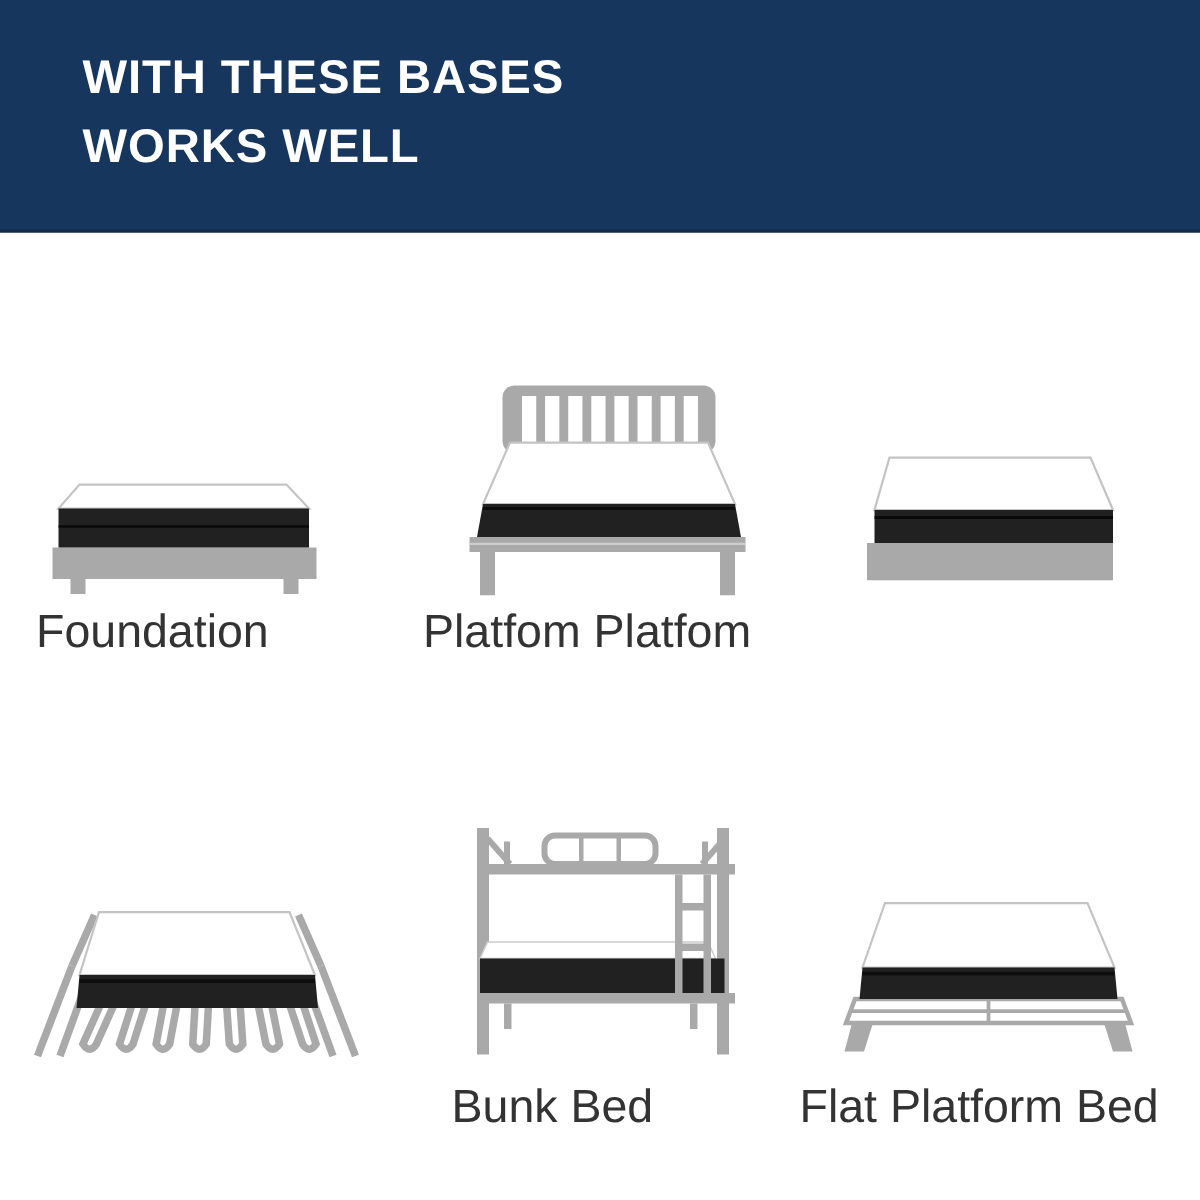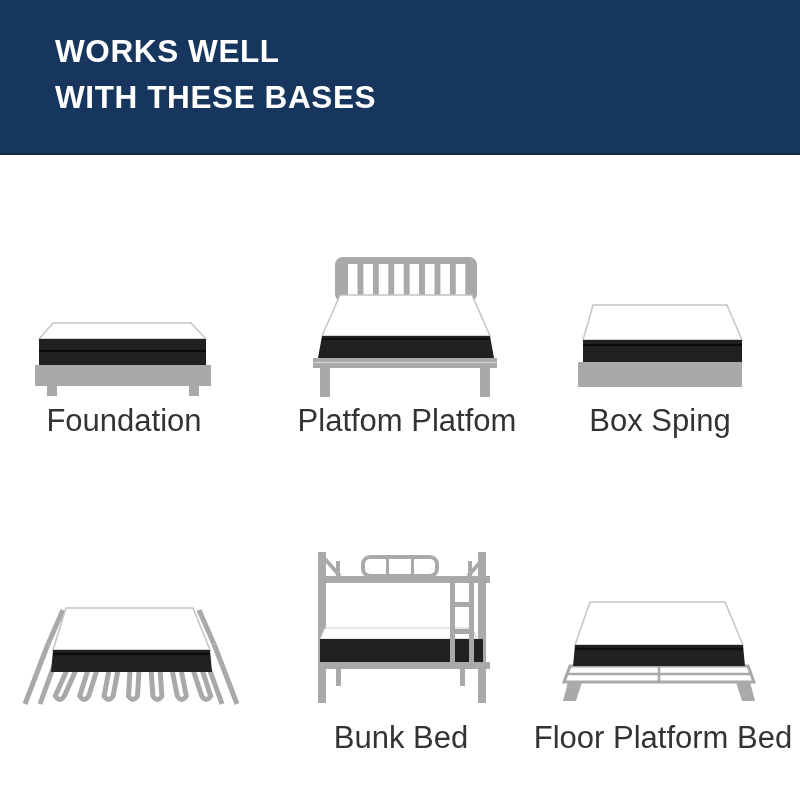--- a/index.html
+++ b/index.html
@@ -10,34 +10,34 @@
   .header{
     position:absolute;left:0;top:0;width:800px;height:155px;
     background:#17365d;border-bottom:2px solid #122c4a;box-sizing:border-box;
   }
   .header-text{
     position:absolute;left:55px;top:28px;color:#ffffff;font-weight:bold;
     font-size:31.5px;line-height:46px;letter-spacing:0.6px;white-space:nowrap;
   }
   .label{
     position:absolute;color:#333333;font-size:31px;line-height:36px;
-    text-align:center;white-space:nowrap;
+    text-align:left;white-space:nowrap;
   }
   .fig{position:absolute;}
   svg{display:block;}
 </style>
 </head>
 <body>
 
 <div id="canvas">
 
   <div class="header">
     <div class="header-text">
+      <div>WITH THESE BASES</div>
       <div>WORKS WELL</div>
-      <div>WITH THESE BASES</div>
     </div>
   </div>
 
   <div class="fig" style="left:30px;top:320px;">
     <svg width="185" height="76" viewBox="0 0 185 76">
       <rect x="5" y="45" width="176" height="21" fill="#a9a9a9"></rect>
       <rect x="17" y="66" width="10" height="10" fill="#a9a9a9"></rect>
       <rect x="159" y="66" width="10" height="10" fill="#a9a9a9"></rect>
       <polygon points="23,3 161,3 176,19 9,19" fill="#ffffff" stroke="#c4c4c4" stroke-width="1.5"></polygon>
       <rect x="9" y="19" width="167" height="26" fill="#212121"></rect>
@@ -69,21 +69,20 @@
   <div class="label" style="left:282px;top:403px;width:250px;">Platfom Platfom</div>
 
   <div class="fig" style="left:575px;top:303px;">
     <svg width="170" height="84" viewBox="0 0 170 84">
       <rect x="3" y="59" width="164" height="25" fill="#a9a9a9"></rect>
       <polygon points="18,2 152,2 167,37 8,37" fill="#ffffff" stroke="#c4c4c4" stroke-width="1.5"></polygon>
       <rect x="8" y="37" width="159" height="22" fill="#212121"></rect>
       <line x1="8" y1="42" x2="167" y2="42" stroke="#000000" stroke-width="2" opacity="0.7"></line>
     </svg>
   </div>
-  <div class="label" style="left:560px;top:403px;width:200px;">Box Sping</div>
 
   <div class="fig" style="left:18px;top:600px;">
     <svg width="225" height="108" viewBox="0 0 225 108">
       <g stroke="#a9a9a9" stroke-width="5" fill="none">
         <path d="M 30 44 L 7 104"></path>
         <path d="M 43 46 L 22 104"></path>
         <path d="M 196 44 L 219 104"></path>
         <path d="M 183 46 L 204 104"></path>
         <path d="M 30 44 L 45 10"></path>
         <path d="M 196 44 L 181 10"></path>
@@ -137,15 +136,15 @@
       <polygon points="10,82 24,82 18,101 5,101" fill="#a9a9a9"></polygon>
       <polygon points="178,82 192,82 197,101 184,101" fill="#a9a9a9"></polygon>
       <polygon points="12,66 190,66 196,82 6,82" fill="#ffffff" stroke="#a9a9a9" stroke-width="3"></polygon>
       <line x1="9" y1="74" x2="193" y2="74" stroke="#a9a9a9" stroke-width="2.5"></line>
       <line x1="101" y1="66" x2="101" y2="82" stroke="#a9a9a9" stroke-width="2.5"></line>
       <polygon points="32,2 167,2 185,45 17,45" fill="#ffffff" stroke="#c4c4c4" stroke-width="1.5"></polygon>
       <polygon points="17,45 185,45 187,66 15,66" fill="#212121"></polygon>
       <line x1="17" y1="49" x2="185" y2="49" stroke="#000000" stroke-width="2.5" opacity="0.6"></line>
     </svg>
   </div>
-  <div class="label" style="left:533px;top:720px;width:260px;">Floor Platform Bed</div>
+  <div class="label" style="left:533px;top:720px;width:260px;">Flat Platform Bed</div>
 
 </div>
 
 </body></html>

